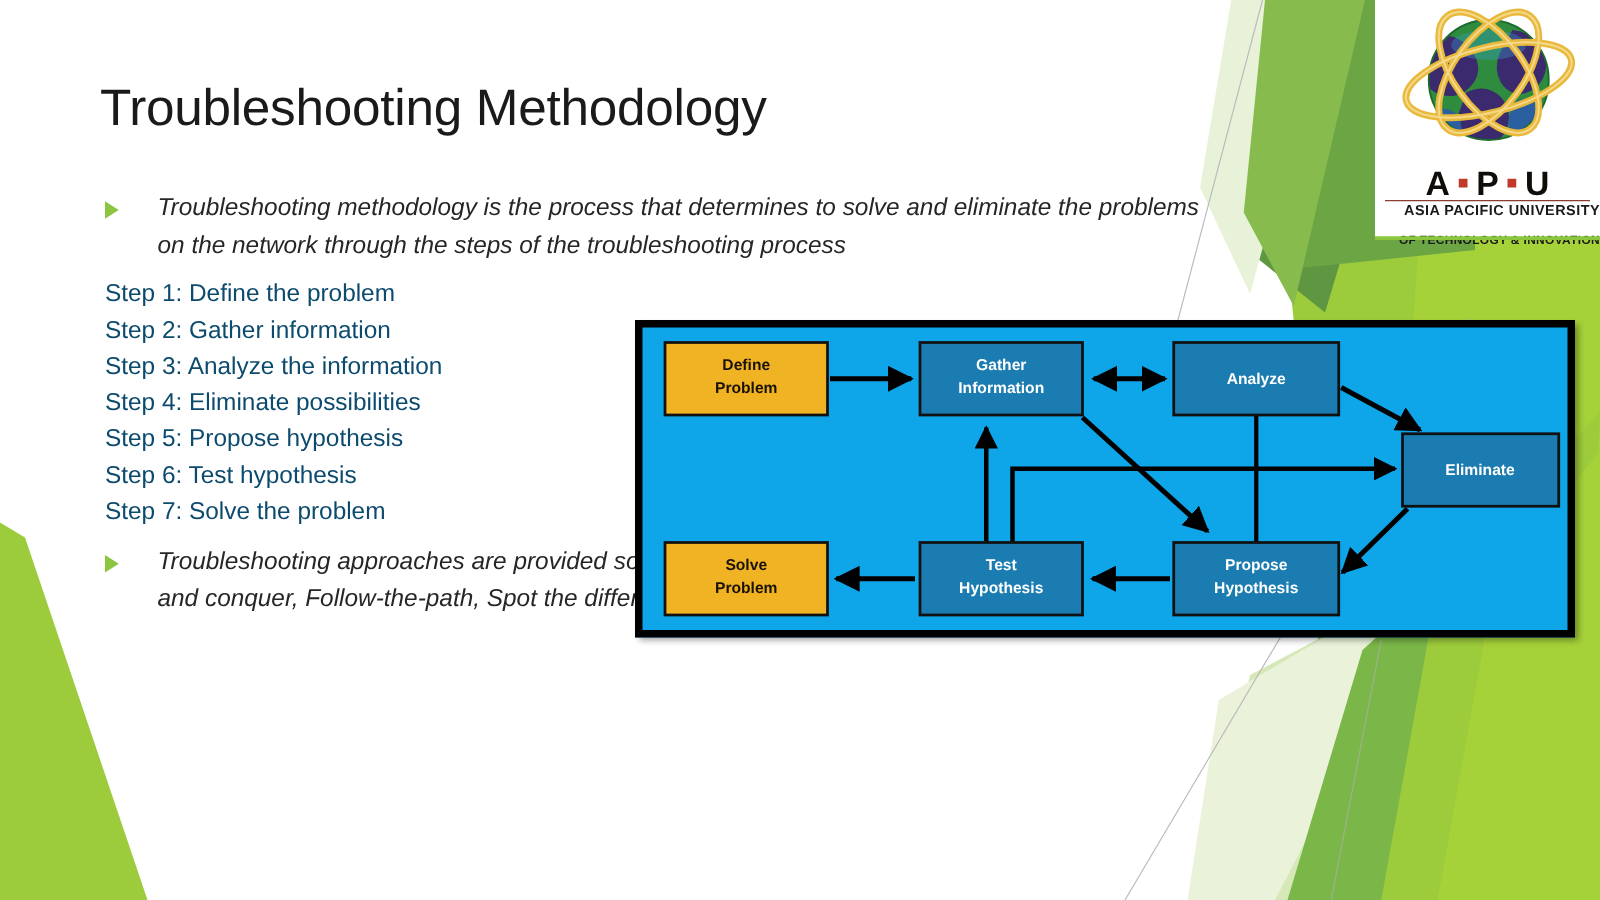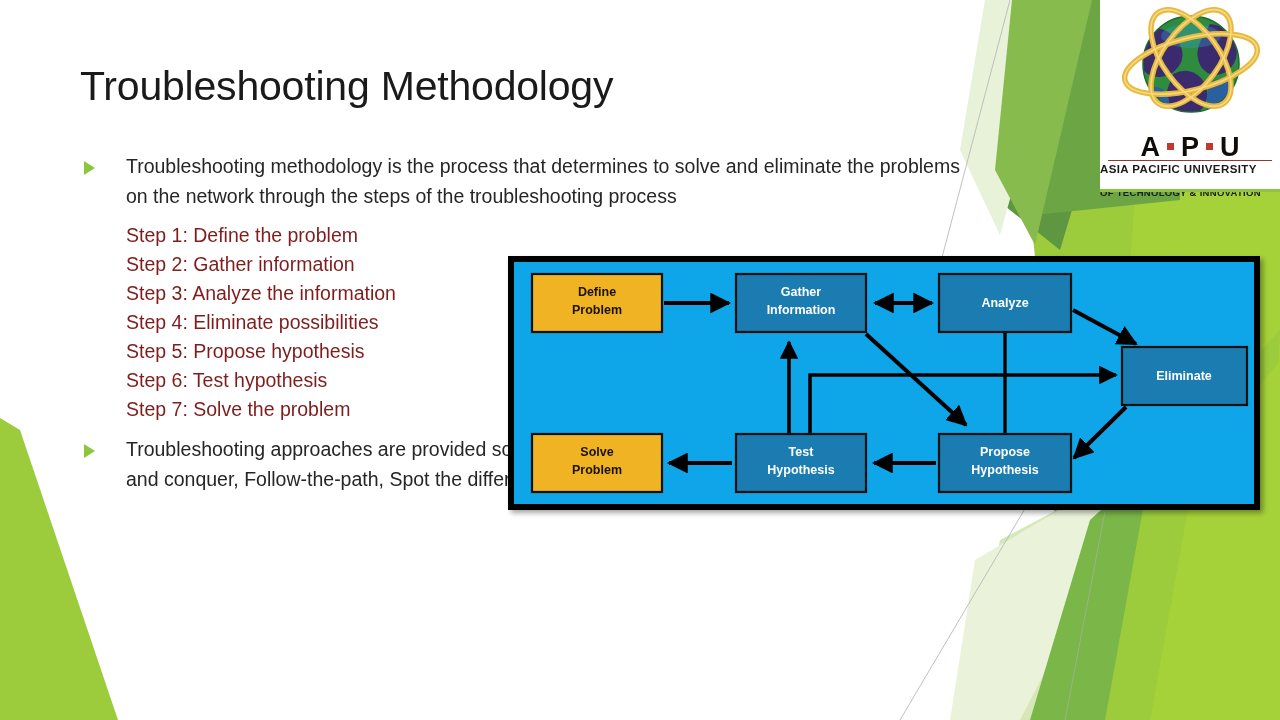--- a/index.html
+++ b/index.html
@@ -84,21 +84,21 @@
     height: 1px;
     background: #8c3b34;
   }
   #logo-tag1, #logo-tag2 {
     position: absolute;
     left: 0;
     width: 180px;
     font-family: "Liberation Sans", sans-serif;
     font-weight: bold;
     color: #1a1a1a;
-    text-align: left;
+    text-align: right;
     white-space: nowrap;
   }
   #logo-tag1 {
     top: 163px;
     font-size: 11.5px;
     letter-spacing: 0.4px;
   }
   #logo-tag2 {
     top: 187px;
     font-size: 9.5px;
@@ -155,27 +155,27 @@
     height: 0;
     border-left: 11px solid #8cc63f;
     border-top: 7px solid transparent;
     border-bottom: 7px solid transparent;
   }
   .bullet-text {
     flex: 1 1 auto;
     font-size: 19.5px;
     line-height: 29.5px;
     color: #262626;
+    font-style: italic;
   }
 
   .step-line {
-    margin-left: 42px;
     font-size: 19.5px;
     line-height: 29px;
-    color: #7f1d1d;
+    color: #0c4a6e;
     height: 29px;
   }
   #steps-list {
     margin-top: 10px;
   }
   #bullet-last {
     margin-top: 11px;
   }
 
   

